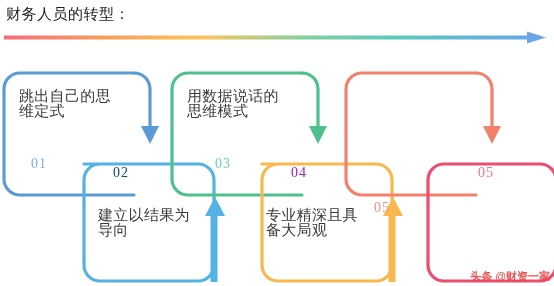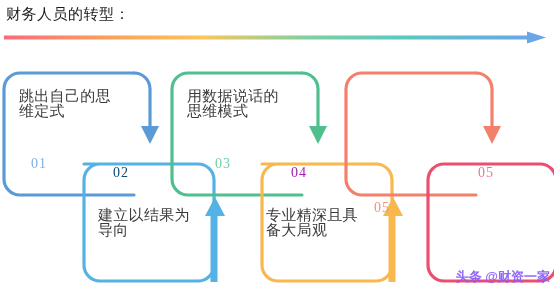--- a/index.html
+++ b/index.html
@@ -38,22 +38,22 @@
     position: absolute;
     font-size: 15px; line-height: 15px;
     color: #3a3a3a;
     font-family: Liberation Sans, sans-serif;
     letter-spacing: 0.3px;
   }
 
   
   .watermark {
     position: absolute; right: 4px; bottom: 2px;
-    font-size: 13px; line-height: 15px;
-    color: #8b5cf6; font-weight: bold;
+    font-size: 11px; line-height: 15px;
+    color: #ef4444; font-weight: bold;
     font-family: "Liberation Sans", sans-serif;
     white-space: nowrap;
     opacity: 0.92;
   }
 </style>
 </head>
 <body>
 
 <div id="root">
 

